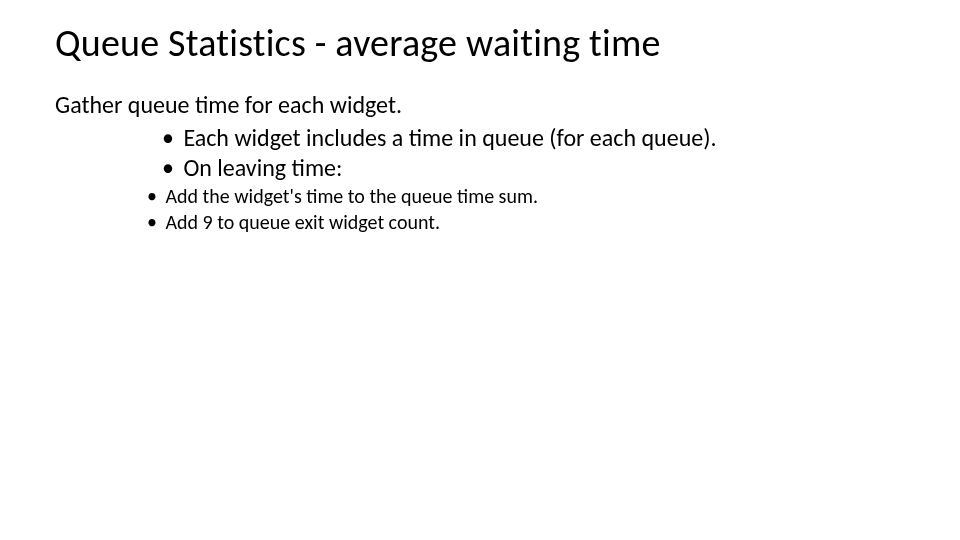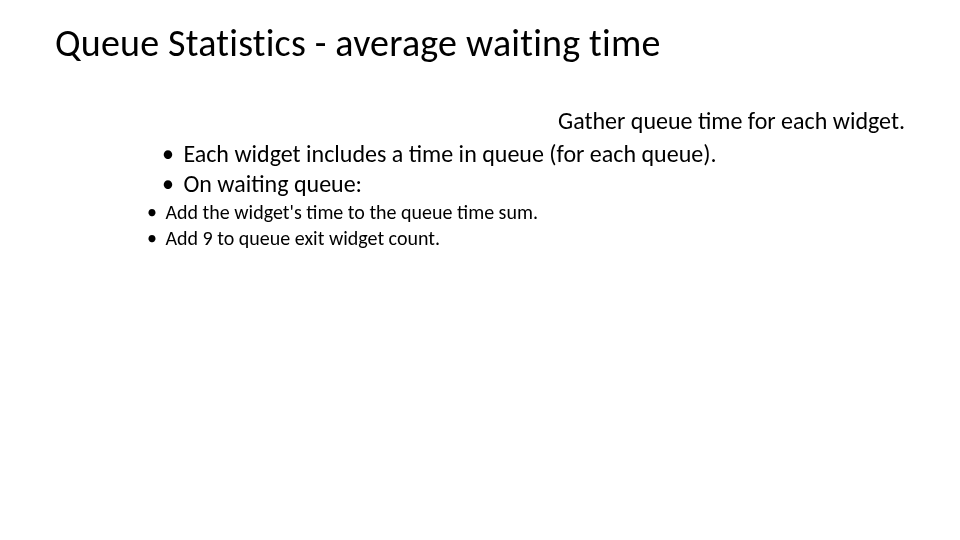--- a/index.html
+++ b/index.html
@@ -11,28 +11,27 @@
       width: 960px;
       height: 540px;
       background: #ffffff;
       font-family: Calibri, "Segoe UI", Arial, sans-serif;
       color: #000000;
       padding: 20px 55px;
     }
     .title {
       font-size: 38px;
       font-weight: 400;
-      margin-bottom: 40px;
+      margin-bottom: 24px;
       letter-spacing: 0.2px;
     }
     .intro {
       font-size: 24px;
       font-weight: 400;
       margin-bottom: 4px;
-      text-align: right;
     }
     .bullet-l1 {
       font-size: 24px;
       font-weight: 400;
       margin-left: 107px;
       line-height: 1.25;
     }
     .bullet-l2 {
       font-size: 20px;
       font-weight: 400;
@@ -51,21 +50,21 @@
 
 <div class="intro">Gather queue time for each widget.</div>
 
 <div class="bullet-l1">
   <span class="bullet-marker">•</span>
   <span>Each widget includes a time in queue (for each queue).</span>
 </div>
 
 <div class="bullet-l1">
   <span class="bullet-marker">•</span>
-  <span>On waiting queue:</span>
+  <span>On leaving time:</span>
 </div>
 
 <div class="bullet-l2">
   <span class="bullet-marker">•</span>
   <span>Add the widget's time to the queue time sum.</span>
 </div>
 
 <div class="bullet-l2">
   <span class="bullet-marker">•</span>
   <span>Add 9 to queue exit widget count.</span>

